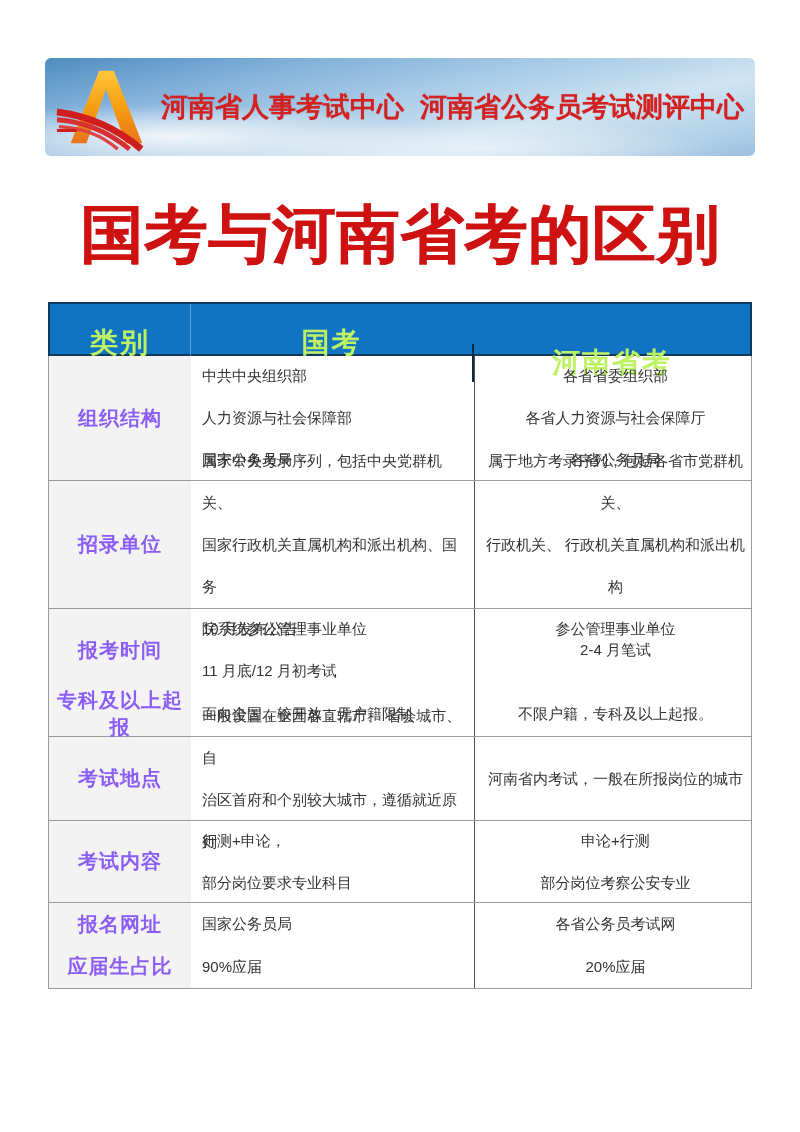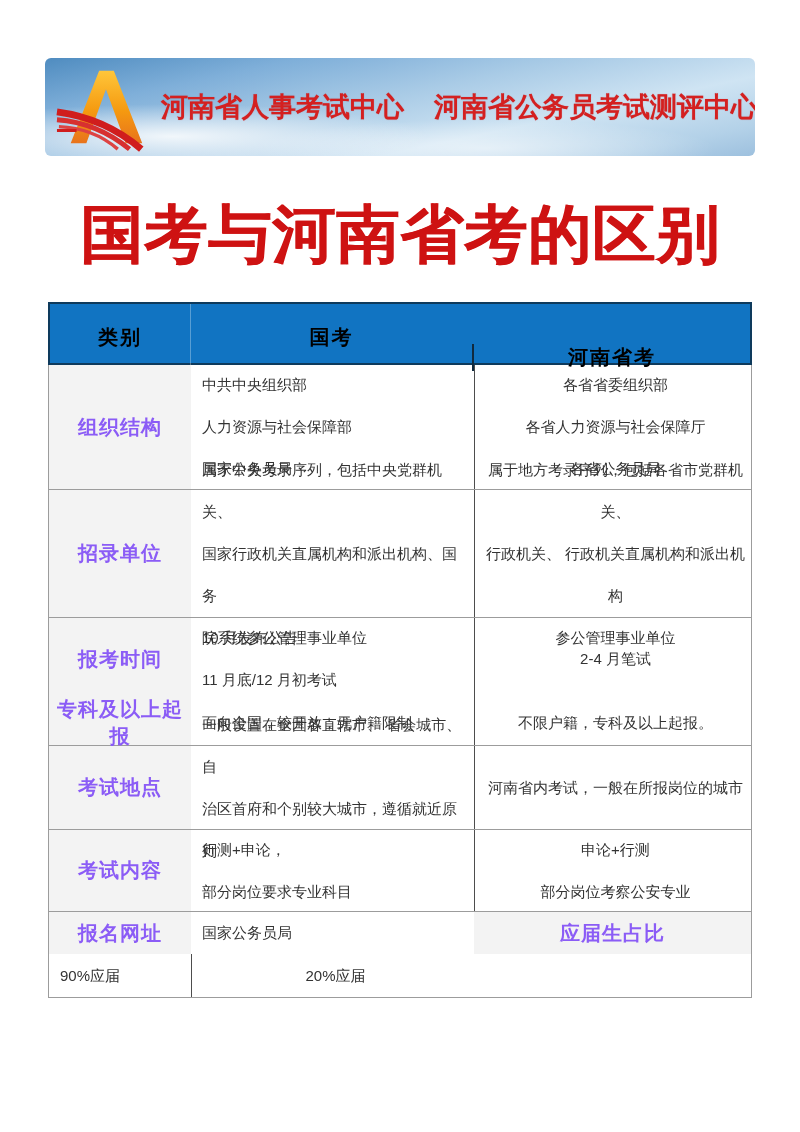--- a/index.html
+++ b/index.html
@@ -17,36 +17,36 @@
       radial-gradient(60% 55% at 18% 80%, rgba(255,255,255,.85) 0%, rgba(255,255,255,0) 60%),
       radial-gradient(50% 45% at 62% 92%, rgba(255,255,255,.55) 0%, rgba(255,255,255,0) 65%),
       linear-gradient(168deg, #4f8cc0 0%, #7fafd9 22%, #a9cbe6 45%, #cfe4f3 68%, #b3d1e8 88%, #9dc0de 100%);
   }
   .banner-logo { margin-left:10px; flex:0 0 auto; }
   .banner-text {
     display:flex; margin-left:6px; color:#d42020; font-weight:bold;
     font-size:27px; white-space:nowrap; letter-spacing:0;
     text-shadow:0 0 1px rgba(180,20,20,.4);
   }
-  .banner-text .org2 { margin-left:30px; }
+  .banner-text .org2 { margin-left:16px; }
 
   
   .main-title {
     position:absolute; top:192px; left:0; width:100%; text-align:center;
     font-family:"Liberation Serif","DejaVu Serif",serif;
     font-size:63px; font-weight:900; color:#ce1212; letter-spacing:1px;
     text-shadow:1px 0 0 #ce1212;
   }
 
   
   .cmp-table { position:absolute; left:48px; top:302px; width:704px; }
   .thead {
     display:grid; grid-template-columns:140px 282px 278px;
-    background:#1174c2; border:2px solid #0e3a5c; height:63px;
-    color:#000000; font-weight:bold; font-size:20px;
+    background:#1174c2; border:2px solid #0e3a5c; height:54px;
+    color:#bef264; font-weight:bold; font-size:28px;
   }
   .thead .hc { display:flex; align-items:center; justify-content:center; letter-spacing:2px; }
   .thead .hc-national { border-left:1px solid rgba(255,255,255,.30); }
   .thead .hc-henan { border-left:2px solid #112a3e;margin-top:40px; }
 
   .tbody { border:1px solid #9c9c9c; border-top:none; }
   .rowblock {
     display:grid; grid-template-columns:142px 283px 277px;
     border-bottom:1px solid #9c9c9c;
   }
@@ -150,20 +150,21 @@
         <div class="cell label-cell">考试内容</div>
         <div class="cell content">行测+申论，
 部分岗位要求专业科目</div>
         <div class="cell content henan-cell">申论+行测
 部分岗位考察公安专业</div>
       </div>
 
       <div class="rowblock r-dual2">
         <div class="cell label-cell">报名网址</div>
         <div class="cell content">国家公务员局</div>
+        <div class="cell content henan-cell">各省公务员考试网</div>
         <div class="cell label-cell">应届生占比</div>
         <div class="cell content">90%应届</div>
         <div class="cell content henan-cell">20%应届</div>
       </div>
 
     </div>
   </div>
 
 </div>
 

